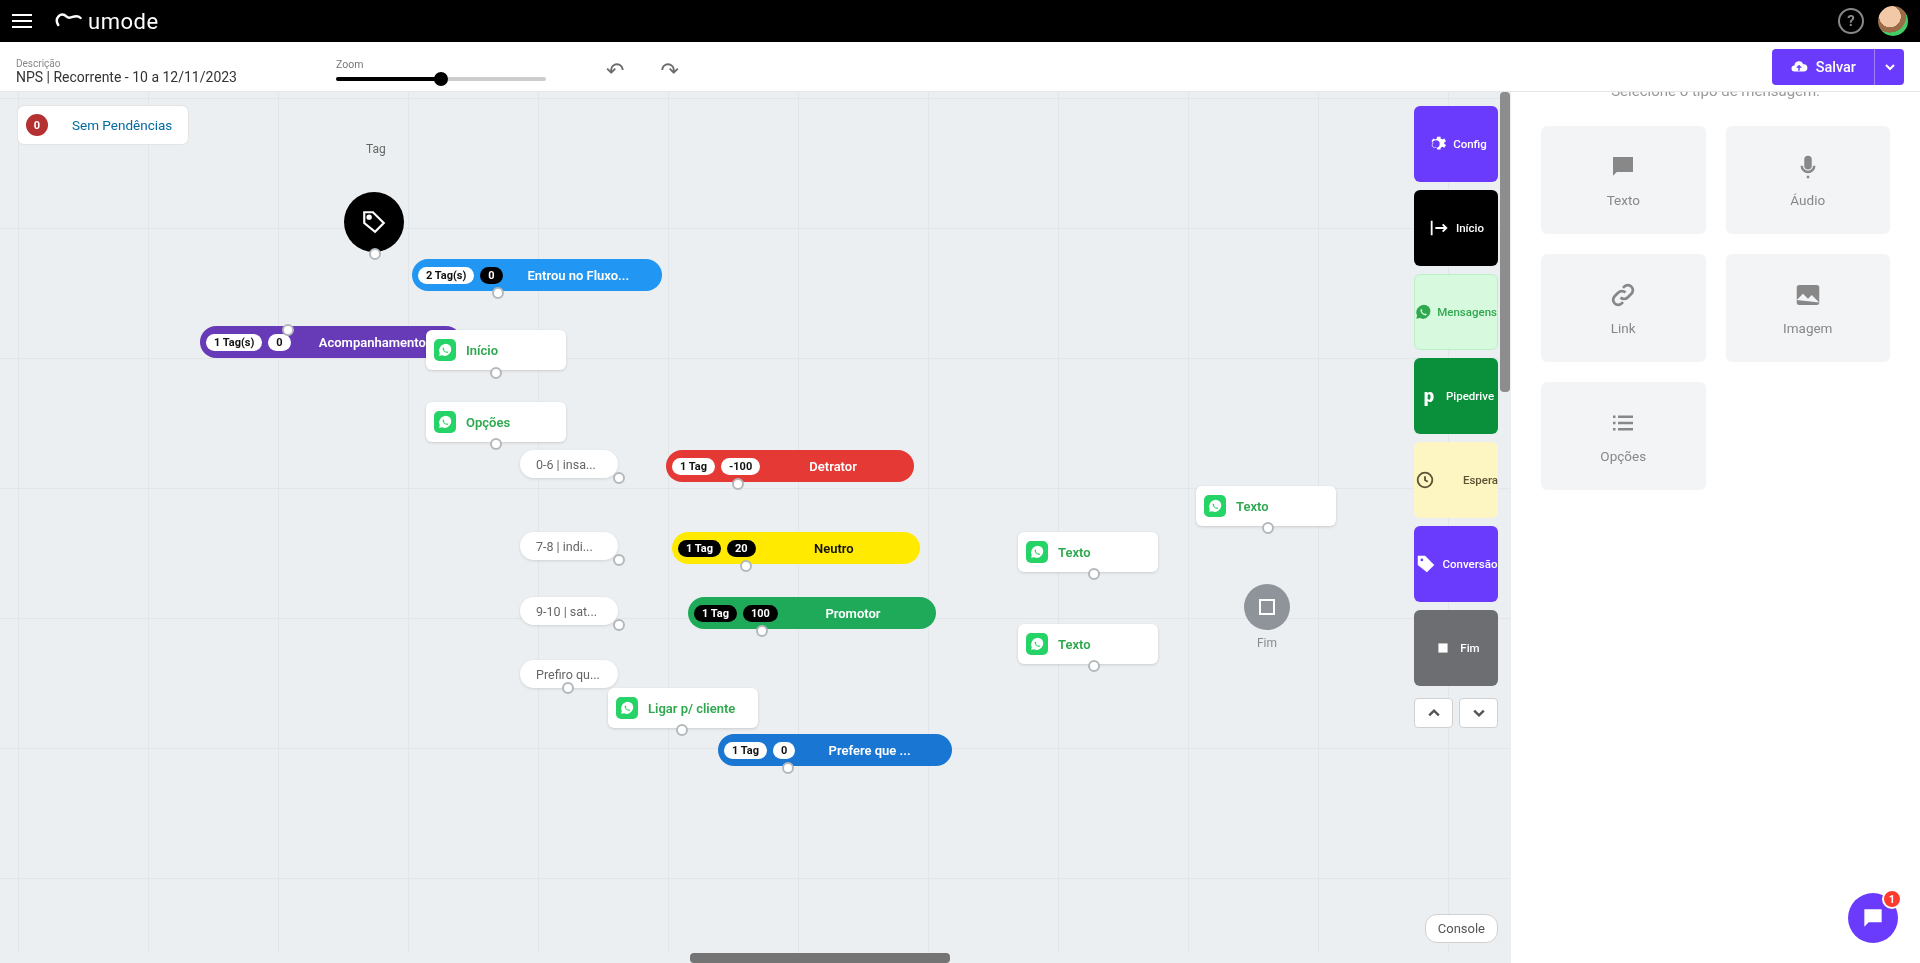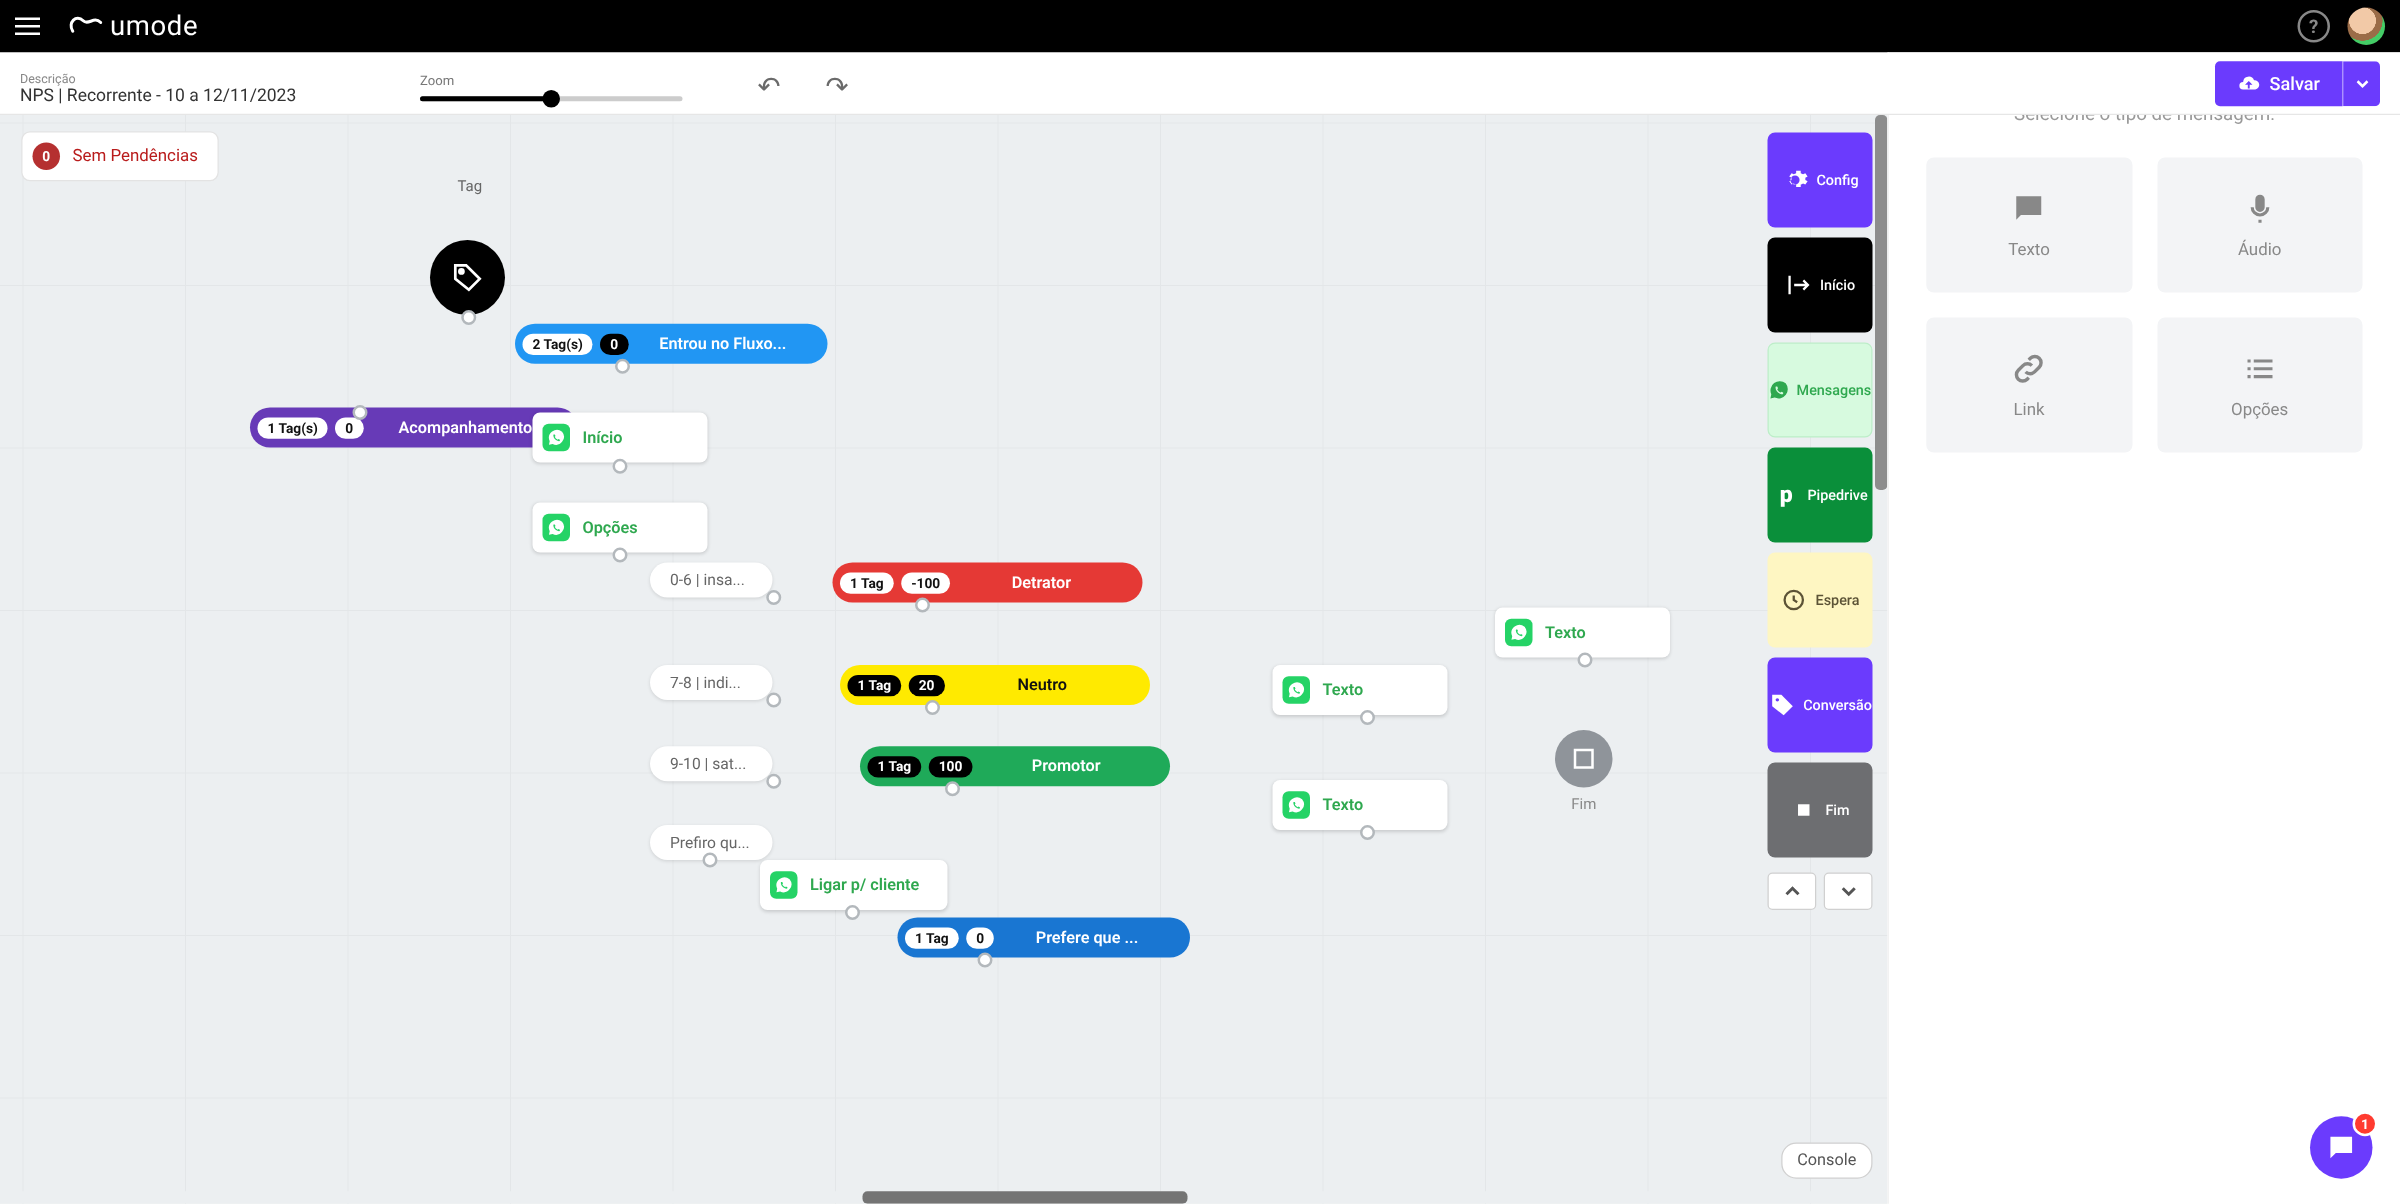--- a/index.html
+++ b/index.html
@@ -32,31 +32,31 @@
   .save-btn { background: #6b3bfd; color: #fff; border: none; height: 36px; padding: 0 18px; font-size: 14.5px; font-weight: 500; border-radius: 4px 0 0 4px; display: flex; align-items: center; gap: 8px; cursor: pointer; text-align: center; }
   .save-drop { background: #6b3bfd; color: #fff; width: 30px; height: 36px; border: none; border-left: 1px solid rgba(255,255,255,0.35); border-radius: 0 4px 4px 0; display: flex; align-items: center; justify-content: center; cursor: pointer; }
 
   
   .stage { position: absolute; top: 92px; left: 0; width: 1510px; bottom: 0; background: #eceff1;
     background-image: linear-gradient(#e3e6e8 1px, transparent 1px), linear-gradient(90deg, #e3e6e8 1px, transparent 1px);
     background-size: 130px 130px; background-position: 18px 6px; overflow: hidden; }
 
   .pendencias { position: absolute; top: 14px; left: 18px; background: #fff; border-radius: 6px; padding: 8px 16px 8px 8px; display: flex; align-items: center; gap: 10px; box-shadow: 0 0 0 1px #e3e3e3; }
   .pend-badge { width: 22px; height: 22px; border-radius: 11px; background: #b53030; color: #fff; font-size: 11px; font-weight: 700; display: flex; align-items: center; justify-content: center; }
-  .pend-text { font-size: 13.5px; color: #b91c1c; }
+  .pend-text { font-size: 13.5px; color: #0369a1; margin-left: 14px; }
 
   
   .vpanel { position: absolute; top: 14px; right: 12px; width: 84px; display: flex; flex-direction: column; gap: 8px; }
   .vbtn { border-radius: 6px; height: 76px; display: flex; flex-direction: row; align-items: center; justify-content: center; gap: 6px; font-size: 11.5px; font-weight: 500; cursor: pointer; color: #fff; }
   .vbtn svg { width: 22px; height: 22px; }
   .vbtn.config { background: #6b3bfd; }
   .vbtn.inicio { background: #000; }
   .vbtn.mensagens { background: #d7fadf; color: #2fa84f; border: 1px solid #bceec8; }
   .vbtn.pipedrive { background: #0a8f3a; }
-  .vbtn.espera { background: #fef6c2; color: #5c5336; }
+  .vbtn.espera { background: #fef6c2; color: #5c5336; justify-content: space-between; }
   .vbtn.conversao { background: #6b3bfd; }
   .vbtn.fim { background: #6d6e71; }
   .nav-arrows { display: flex; gap: 6px; margin-top: 4px; }
   .nav-arrows button { flex: 1; height: 30px; background: #fff; border: 1px solid #d0d0d0; border-radius: 4px; cursor: pointer; display: flex; align-items: center; justify-content: center; font-size: 14px; color: #555; }
 
   .console-btn { position: absolute; bottom: 20px; right: 12px; background: #fff; border: 1px solid #d0d0d0; border-radius: 12px; padding: 6px 12px; font-size: 13px; color: #555; cursor: pointer; }
 
   .bottom-scroll { position: absolute; left: 0; right: 0; bottom: 0; height: 10px; background: #eceff1; }
   .bottom-scroll-thumb { position: absolute; left: 690px; width: 260px; top: 0; bottom: 0; background: #747474; border-radius: 4px; }
   .right-scroll { position: absolute; right: 0; top: 0; width: 10px; height: 300px; }
@@ -453,20 +453,27 @@
         <span>Áudio</span>
       </div>
     <div class="msg-tile">
         <svg viewBox="0 0 24 24">
           <path d="M10 14a4 4 0 005.7 0l3-3a4 4 0 10-5.7-5.7l-1 1M14 10a4 4 0 00-5.7 0l-3 3a4 4 0 105.7 5.7l1-1" fill="none" stroke="#888" stroke-width="2.2"></path>
         </svg>
         <span>Link</span>
       </div>
     <div class="msg-tile">
         <svg viewBox="0 0 24 24">
+          <rect x="3" y="4" width="18" height="16" rx="2"></rect>
+          <path d="M3 16l5-5 4 4 3-3 6 6" fill="#f3f4f6"></path>
+        </svg>
+        <span>Imagem</span>
+      </div>
+    <div class="msg-tile">
+        <svg viewBox="0 0 24 24">
           <path d="M4 6h2v2H4zM8 6h12v2H8zM4 11h2v2H4zM8 11h12v2H8zM4 16h2v2H4zM8 16h12v2H8z"></path>
         </svg>
         <span>Opções</span>
       </div>
   </div>
 </div>
 
 <div class="chat-bubble">
   <svg viewBox="0 0 24 24">
       <path d="M4 4h16v12H8l-4 4V4z"></path>

